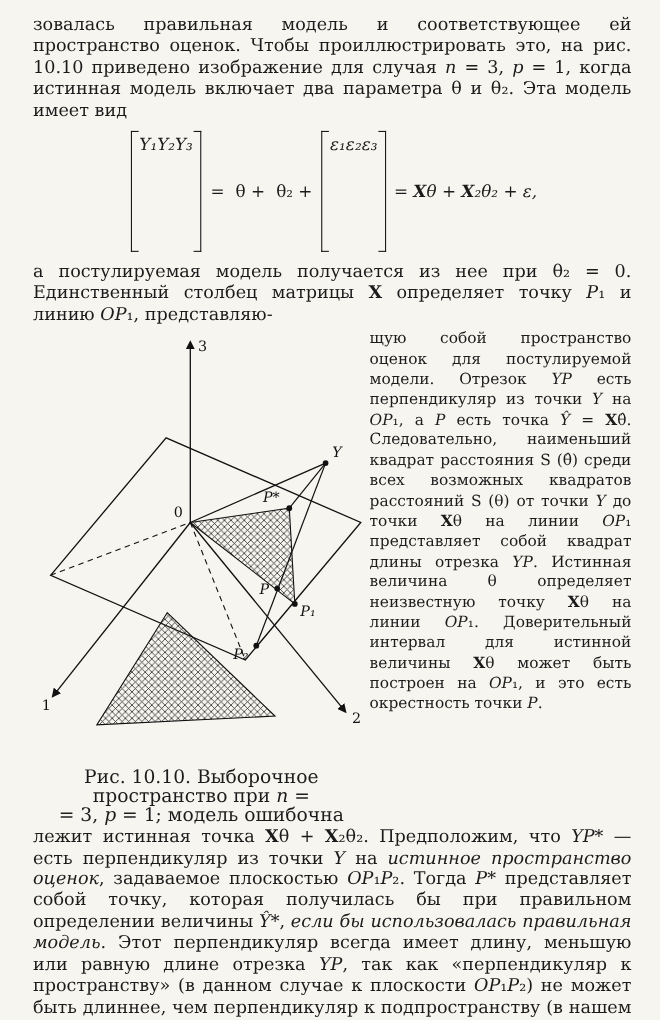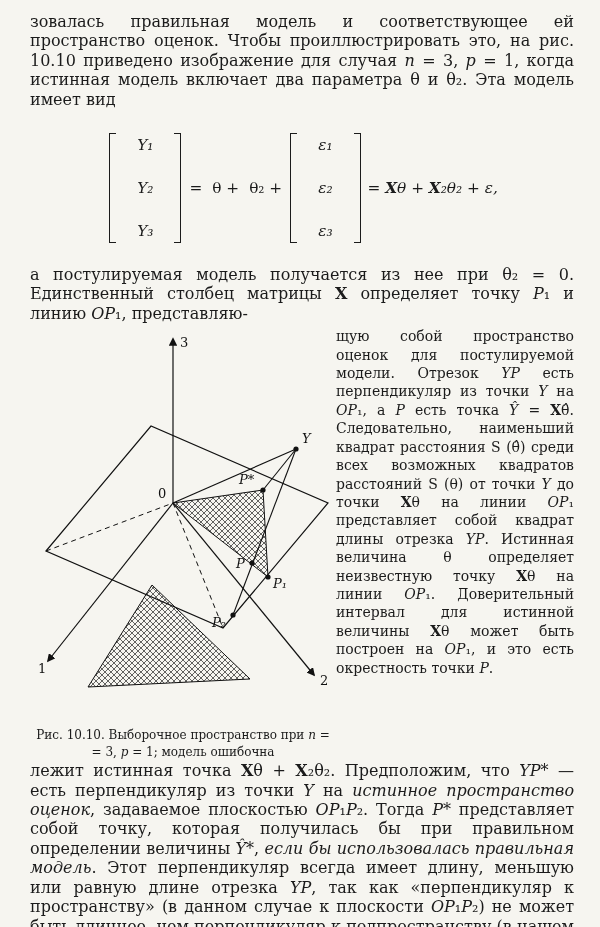--- a/index.html
+++ b/index.html
@@ -12,40 +12,40 @@
   p.text{
     margin:0;text-align:justify;
     font-size:16px;line-height:19.4px;
   }
   
   .equation{
     display:flex;align-items:center;justify-content:center;
     margin:10px 0 8px 0;font-size:15.3px;
   }
   .mat{
-    display:inline-flex;flex-direction:column;justify-content:space-between;
-    height:104px;padding:3px 28px;position:relative;margin:14px 3px;
+    display:inline-flex;flex-direction:row;justify-content:space-between;
+    height:104px;padding:3px 8px;position:relative;margin:0 3px;
   }
   .mat::before,.mat::after{
     content:"";position:absolute;top:0;bottom:0;width:6px;
     border:1.6px solid #1b1b1b;
   }
   .mat::before{left:0;border-right:none;}
   .mat::after{right:0;border-left:none;}
   .cell{font-style:italic;text-align:left;}
   .op{margin:0 5px;white-space:nowrap;}
   .rhs{margin-left:4px;white-space:nowrap;font-style:italic;}
   
   .columns{display:flex;margin-top:4px;}
   .fig-block{flex:0 0 306px;width:306px;}
   .right-col{flex:1;}
   .right-col p.text{font-size:14px;line-height:18.4px;}
   .indent{text-indent:16px;}
   .caption{
-    text-align:center;font-size:12px;line-height:17px;margin-top:4px;
+    text-align:center;font-size:17px;line-height:17px;margin-top:4px;
   }
   .bottom{margin-top:8px;}
   svg text{font-family:"DejaVu Serif","Liberation Serif",serif;}
   .ptlabel{font-style:italic;font-size:13px;fill:#111;}
   .axlabel{font-size:13px;fill:#111;}
 </style>
 </head>
 <body>
 
 <div class="page">

